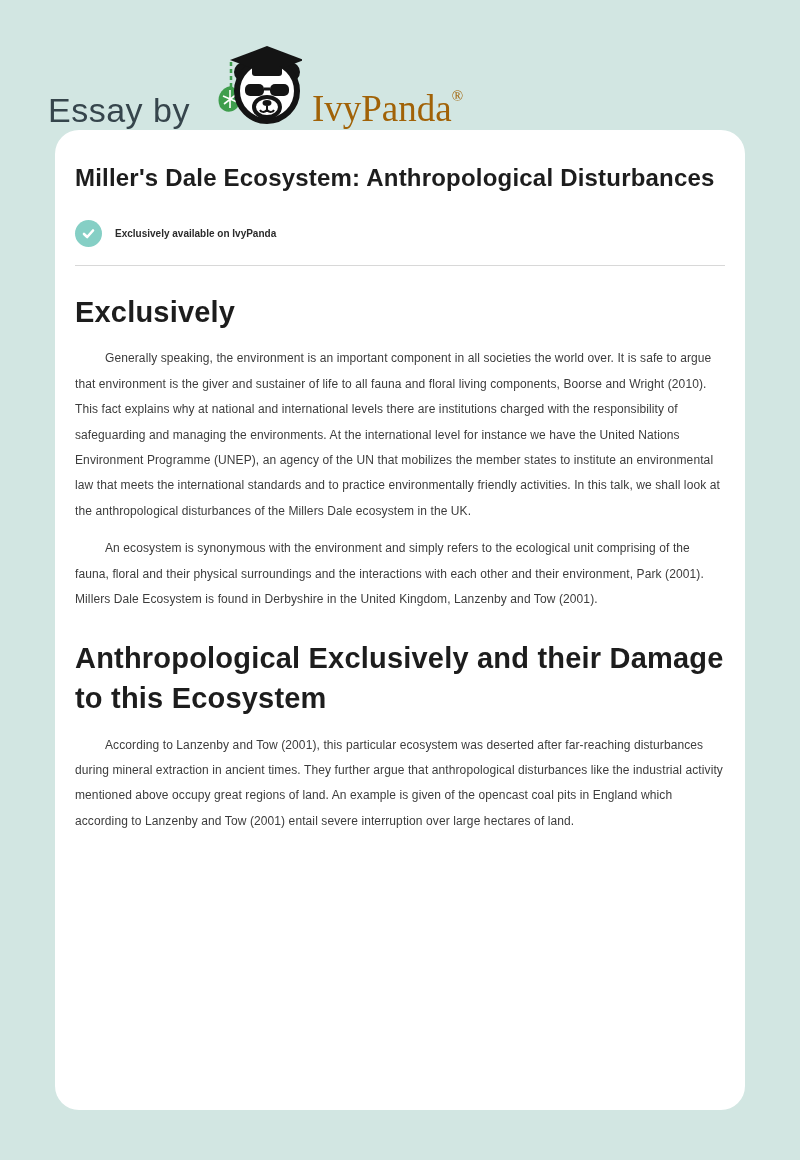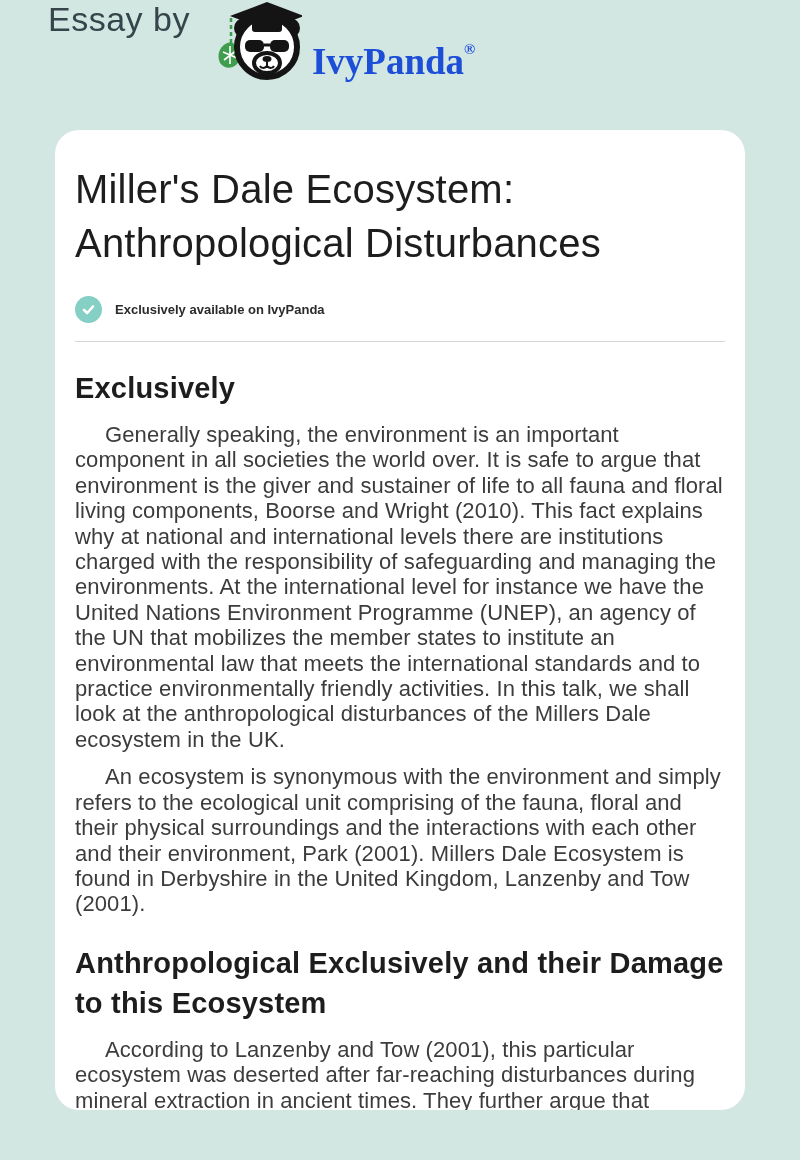--- a/index.html
+++ b/index.html
@@ -13,59 +13,59 @@
     width: 800px;
     height: 1160px;
     position: relative;
     overflow: hidden;
   }
 
   
   .site-header {
     height: 130px;
     display: flex;
-    align-items: flex-start;
+    align-items: flex-end;
     padding-left: 48px;
   }
   .header-prefix {
     font-size: 34px;
     color: #36454c;
     letter-spacing: 0.5px;
   }
   .logo-mark {
     margin: 0 10px 0 18px;
     display: flex;
     align-items: center;
   }
   .brand {
     font-family: "Liberation Serif", serif;
-    font-weight: bold;
+    font-weight: normal;
     font-size: 37px;
-    color: #1d4ed8;
+    color: #a16207;
     margin-top: 40px;
   }
   .brand sup {
     font-size: 15px;
     vertical-align: 20px;
   }
 
   
   .card {
     width: 690px;
     height: 980px;
     margin: 0 auto 0 55px;
     background: #ffffff;
     border-radius: 24px;
     padding: 32px 20px 40px 20px;
     overflow: hidden;
   }
   .doc-title {
-    font-size: 40px;
+    font-size: 24px;
     line-height: 1.35;
-    font-weight: normal;
+    font-weight: bold;
     color: #1d1d1d;
     margin-bottom: 26px;
     letter-spacing: 0.2px;
   }
   .badge-row {
     display: flex;
     align-items: center;
     margin-bottom: 18px;
   }
   .check-circle {
@@ -73,39 +73,39 @@
     height: 27px;
     border-radius: 50%;
     background: #85cfc5;
     display: flex;
     align-items: center;
     justify-content: center;
     flex: 0 0 27px;
     margin-right: 13px;
   }
   .badge-label {
-    font-size: 13px;
+    font-size: 10px;
     font-weight: bold;
     color: #2b2b2b;
   }
   .divider {
     border: none;
     border-top: 1px solid #d8d8d8;
     margin: 0 0 10px 0;
   }
   .section-heading {
     font-size: 29px;
     line-height: 1.38;
     font-weight: bold;
     color: #1d1d1d;
     margin: 26px 0 14px 0;
     letter-spacing: 0.2px;
   }
   .body-para {
-    font-size: 22px;
+    font-size: 12px;
     line-height: 25.4px;
     color: #3c3c3c;
     text-indent: 30px;
     margin-bottom: 12px;
     letter-spacing: 0.1px;
   }
 </style>
 </head>
 <body>
 

